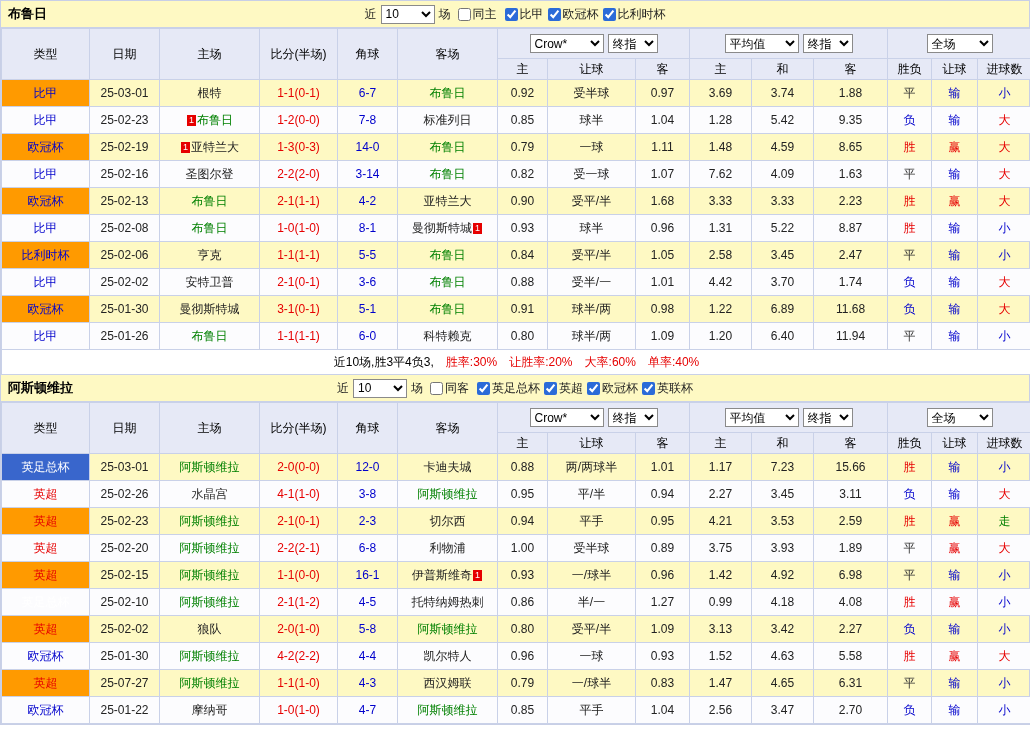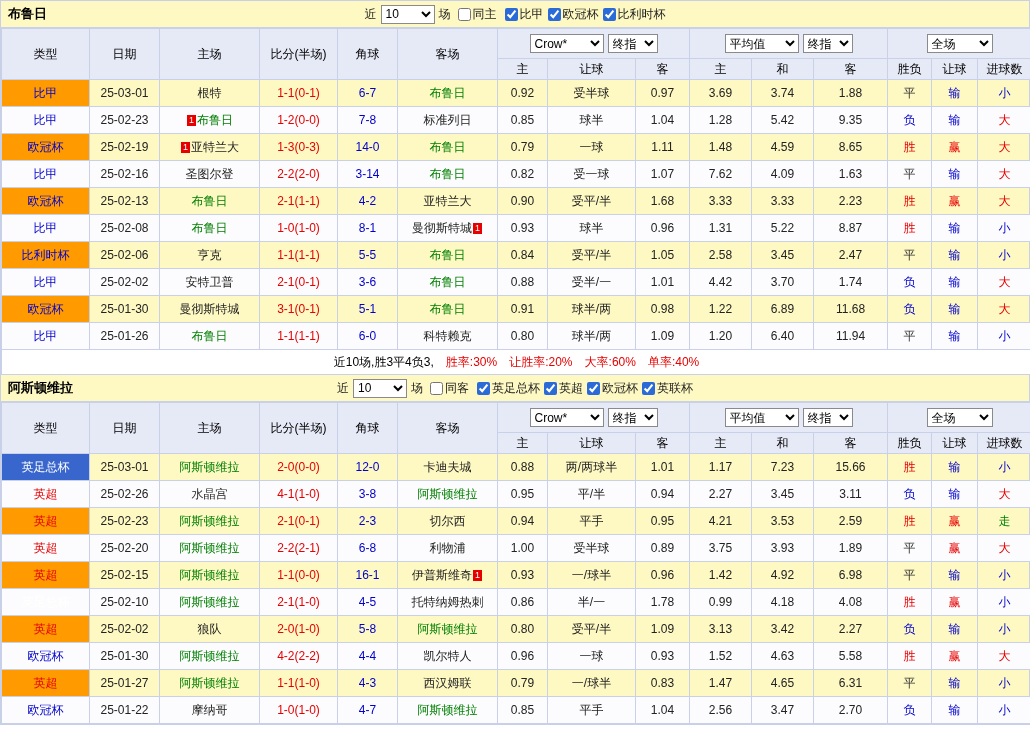--- a/index.html
+++ b/index.html
@@ -446,26 +446,26 @@
               <td>4.92</td>
               <td>6.98</td>
               <td class="c-dark">平</td>
               <td class="c-blue">输</td>
               <td class="c-blue">小</td>
             </tr>
             <tr class="alt">
               <td class="type type-blue-white">英足总杯</td>
               <td class="date">25-02-10</td>
               <td class="teamcell"><span class="focal">阿斯顿维拉</span></td>
-              <td class="score">2-1(1-0)</td>
+              <td class="score">2-1(1-2)</td>
               <td class="corner">4-5</td>
               <td class="teamcell"><span class="tname">托特纳姆热刺</span></td>
               <td>0.86</td>
               <td>半/一</td>
-              <td>1.78</td>
+              <td>1.27</td>
               <td>0.99</td>
               <td>4.18</td>
               <td>4.08</td>
               <td class="c-red">胜</td>
               <td class="c-red">赢</td>
               <td class="c-blue">小</td>
             </tr>
             <tr class="">
               <td class="type type-orange-red">英超</td>
               <td class="date">25-02-02</td>
@@ -495,21 +495,21 @@
               <td>0.93</td>
               <td>1.52</td>
               <td>4.63</td>
               <td>5.58</td>
               <td class="c-red">胜</td>
               <td class="c-red">赢</td>
               <td class="c-red">大</td>
             </tr>
             <tr class="">
               <td class="type type-orange-red">英超</td>
-              <td class="date">25-01-27</td>
+              <td class="date">25-07-27</td>
               <td class="teamcell"><span class="focal">阿斯顿维拉</span></td>
               <td class="score">1-1(1-0)</td>
               <td class="corner">4-3</td>
               <td class="teamcell"><span class="tname">西汉姆联</span></td>
               <td>0.79</td>
               <td>一/球半</td>
               <td>0.83</td>
               <td>1.47</td>
               <td>4.65</td>
               <td>6.31</td>

